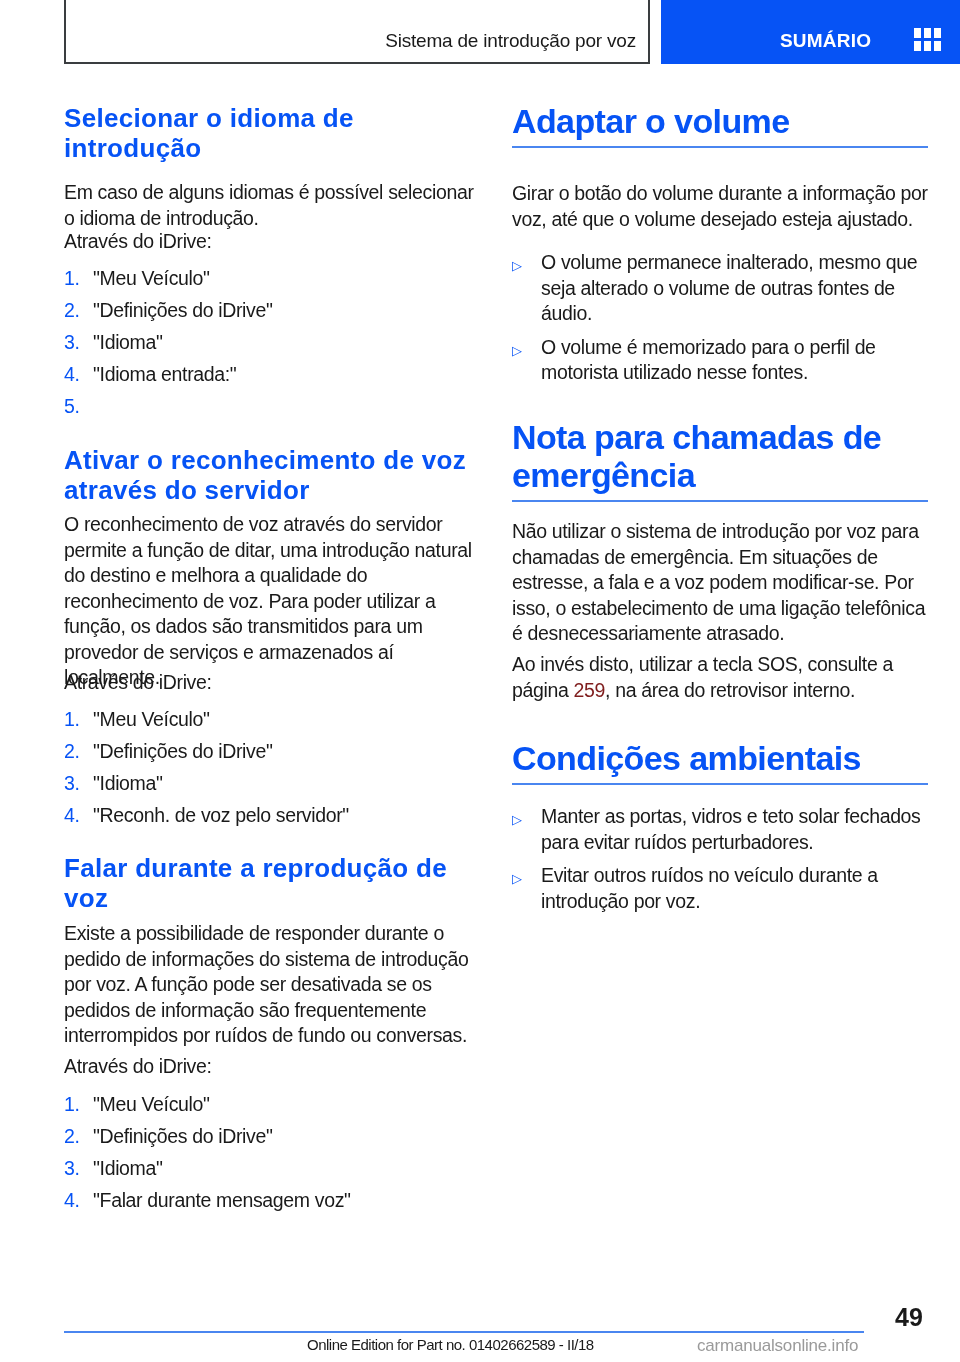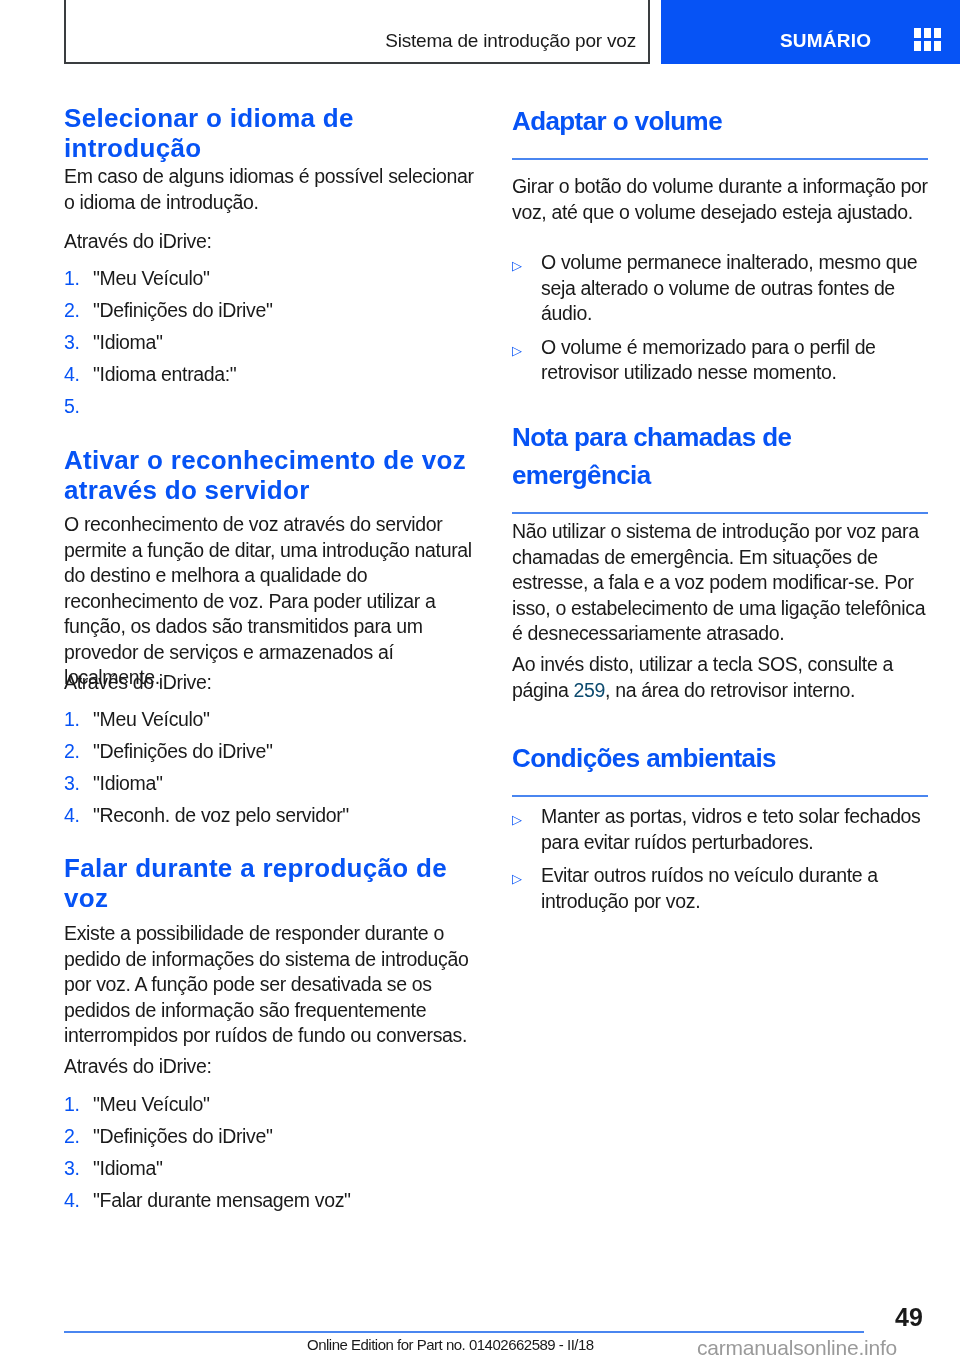--- a/index.html
+++ b/index.html
@@ -33,52 +33,52 @@
     .col-left { left: 64px; }
     .col-right { left: 512px; }
 
     .h2-left {
       position: absolute; left: 0; width: 416px;
       font-size: 26px; line-height: 30px; font-weight: bold; color: #0653f5;
       letter-spacing: 0.3px;
     }
     .h1-right {
       position: absolute; left: 0; width: 416px;
-      font-size: 26px; line-height: 38px; font-weight: bold; color: #0653f5;
+      font-size: 34px; line-height: 38px; font-weight: bold; color: #0653f5;
       letter-spacing: -0.6px;
-      border-bottom: 2px solid #4a86f0; padding-bottom: 18px;
+      border-bottom: 2px solid #4a86f0; padding-bottom: 6px;
     }
     .p {
       position: absolute; left: 0; width: 416px;
       font-size: 19.5px; line-height: 25.5px; color: #1a1a1a; letter-spacing: -0.35px;
     }
     .ol { position: absolute; left: 0; width: 416px; list-style: none; }
     .ol li {
       display: flex; font-size: 19.5px; line-height: 32px; letter-spacing: -0.35px;
     }
     .ol .num { width: 29px; color: #0653f5; flex: none; }
     .ul { position: absolute; left: 0; width: 416px; list-style: none; }
     .ul li {
       display: flex; font-size: 19.5px; line-height: 25.5px; letter-spacing: -0.35px;
       margin-bottom: 8px;
     }
     .ul .tri { width: 29px; flex: none; color: #0653f5; font-size: 13px; padding-top: 3px; }
-    .link { color: #0c4a6e; }
+    .link { color: #7f1d1d; }
 
     .footer-line {
       position: absolute; left: 64px; top: 1331px; width: 800px; height: 2px; background: #4a86f0;
     }
     .page-num {
       position: absolute; left: 895px; top: 1303px; font-size: 25px; font-weight: bold; color: #1a1a1a; text-align: center;
     }
     .footer-ed {
       position: absolute; left: 307px; top: 1336px; font-size: 15px; color: #1a1a1a; letter-spacing: -0.5px;
     }
     .footer-wm {
-      position: absolute; left: 697px; top: 1336px; font-size: 21px; color: #9a9a9a; letter-spacing: -0.2px;
+      position: absolute; left: 697px; top: 1336px; font-size: 17px; color: #9a9a9a; letter-spacing: -0.2px;
     }
   </style>
 </head>
 <body>
 
 <div class="hdr-box">
   <span class="hdr-title">Sistema de introdução por voz</span>
 </div>
 <div class="hdr-toc">
   <span class="hdr-toc-label">SUMÁRIO</span>
@@ -87,21 +87,21 @@
       <span></span>
       <span></span>
       <span></span>
       <span></span>
       <span></span>
   </div>
 </div>
 
 <div class="col col-left">
   <h2 class="h2-left" style="top:103px">Selecionar o idioma de introdução</h2>
-  <p class="p" style="top:164px">Em caso de alguns idiomas é possível selecionar o idioma de introdução.</p>
+  <p class="p" style="top:180px">Em caso de alguns idiomas é possível selecionar o idioma de introdução.</p>
   <p class="p" style="top:229px">Através do iDrive:</p>
   <ol class="ol" style="top:262px">
     <li>
         <span class="num">1.</span>
         <span>"Meu Veículo"</span>
       </li>
     <li>
         <span class="num">2.</span>
         <span>"Definições do iDrive"</span>
       </li>
@@ -158,29 +158,29 @@
       </li>
     <li>
         <span class="num">4.</span>
         <span>"Falar durante mensagem voz"</span>
       </li>
   </ol>
 </div>
 
 <div class="col col-right">
   <h1 class="h1-right" style="top:102px">Adaptar o volume</h1>
-  <p class="p" style="top:174px">Girar o botão do volume durante a informação por voz, até que o volume desejado esteja ajustado.</p>
+  <p class="p" style="top:181px">Girar o botão do volume durante a informação por voz, até que o volume desejado esteja ajustado.</p>
   <ul class="ul" style="top:250px">
     <li>
         <span class="tri">▷</span>
         <span>O volume permanece inalterado, mesmo que seja alterado o volume de outras fontes de áudio.</span>
       </li>
     <li>
         <span class="tri">▷</span>
-        <span>O volume é memorizado para o perfil de retrovisor utilizado nesse momento.</span>
+        <span>O volume é memorizado para o perfil de motorista utilizado nesse fontes.</span>
       </li>
   </ul>
 
   <h1 class="h1-right" style="top:418px">Nota para chamadas de emergência</h1>
   <p class="p" style="top:519px">Não utilizar o sistema de introdução por voz para chamadas de emergência. Em situações de estresse, a fala e a voz podem modificar-se. Por isso, o estabelecimento de uma ligação telefônica é desnecessariamente atrasado.</p>
   <p class="p" style="top:652px">
     <span>Ao invés disto, utilizar a tecla SOS, consulte a página </span><span class="link">259</span><span>, na área do retrovisor interno.</span>
   </p>
 
   <h1 class="h1-right" style="top:739px">Condições ambientais</h1>

